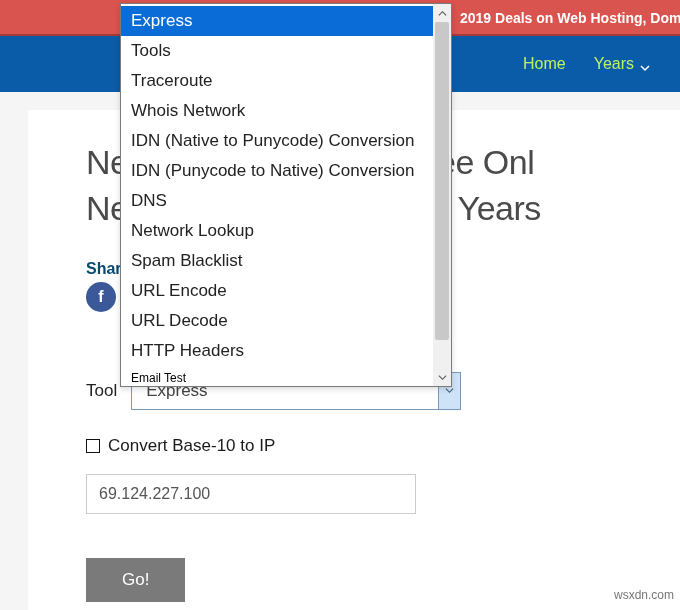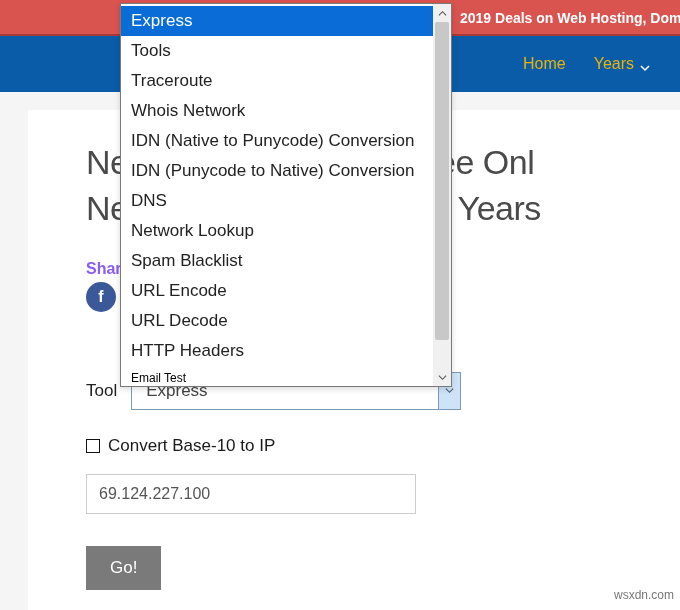--- a/index.html
+++ b/index.html
@@ -25,21 +25,21 @@
     .navbar {
       background: #0a5ca8;
       height: 56px;
       display: flex;
       justify-content: flex-end;
       align-items: center;
       padding-right: 30px;
       gap: 28px;
     }
     .nav-item {
-      color: #eab308;
+      color: #bef264;
       font-size: 16px;
       cursor: pointer;
       display: flex;
       align-items: flex-end;
       gap: 6px;
     }
     .chev-down {
       width: 10px; height: 10px;
       display: inline-block;
     }
@@ -60,21 +60,21 @@
       white-space: pre;
     }
     .share-row {
       margin-top: 28px;
       display: flex;
       align-items: center;
       gap: 12px;
     }
     .share-label {
       font-weight: 700;
-      color: #8b5cf6;
+      color: #0c4a6e;
       font-size: 16px;
     }
     .fb-btn {
       width: 30px; height: 30px;
       border-radius: 50%;
       background: #3b5998;
       color: #fff;
       display: flex;
       align-items: center;
       justify-content: center;
@@ -133,25 +133,25 @@
       margin-top: 18px;
       width: 330px;
       height: 40px;
       border: 1px solid #ccc;
       padding: 2px 12px;
       font-size: 16px;
       color: #555;
       font-family: inherit;
     }
     .go-btn {
-      margin-top: 32px;
+      margin-top: 44px;
       background: #7a7a7a;
       color: #fff;
       border: none;
-      padding: 12px 24px;
+      padding: 12px 36px;
       font-size: 17px;
       cursor: pointer;
     }
     
     .dropdown {
       position: absolute;
       top: 3px;
       left: 120px;
       width: 332px;
       background: #fff;

